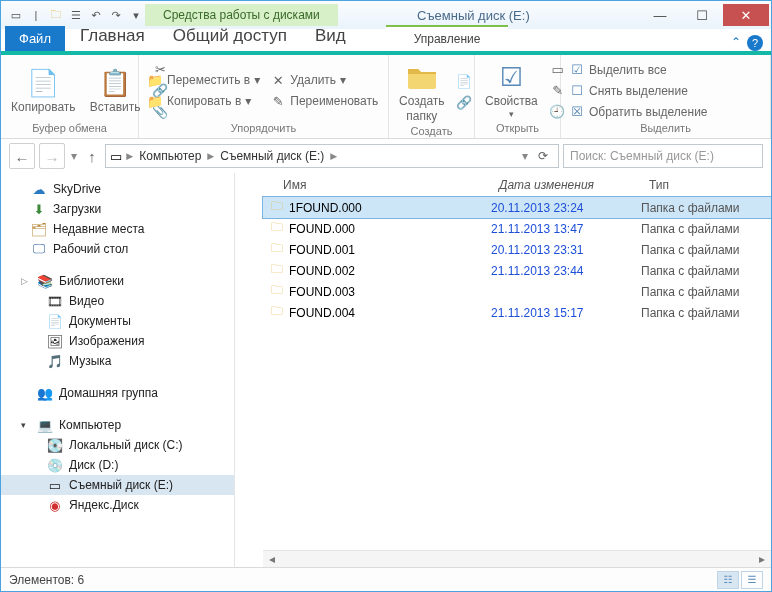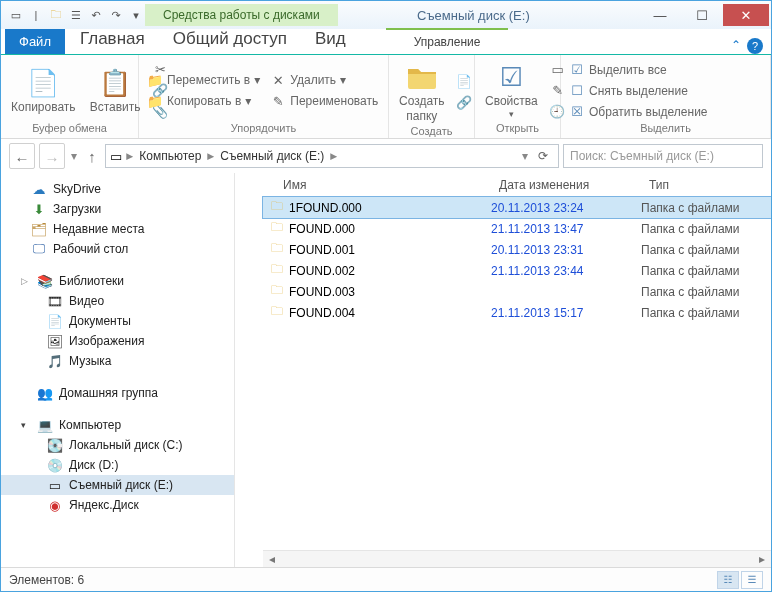--- a/index.html
+++ b/index.html
@@ -7,21 +7,21 @@
 
 .titlebar { height: 28px; background: linear-gradient(#fafcfe,#eaf3fb); display: flex; align-items: center; padding: 0 2px; }
 .titlebar .qat { display: flex; gap: 2px; align-items: center; padding-left: 4px; }
 .titlebar .qat span { width: 18px; height: 18px; display: flex; align-items: center; justify-content: center; font-size: 11px; color: #555; }
 .titlebar .ctx { background: #d8f0c8; color: #3a6a2a; padding: 4px 18px; font-size: 12px; }
 .titlebar .wtitle { flex: 1; text-align: center; color: #4a6a8a; font-size: 13px; padding-right: 30px; }
 .winbtns { display: flex; }
 .winbtns div { width: 42px; height: 22px; display: flex; align-items: center; justify-content: center; font-size: 13px; color: #444; }
 .winbtns .close { background: #c75050; color: #fff; width: 46px; }
 
-.tabrow { height: 26px; background: #fff; display: flex; align-items: flex-end; border-bottom: 1px solid #14b8a6; }
+.tabrow { height: 26px; background: #fff; display: flex; align-items: flex-end; border-bottom: 4px solid #14b8a6; }
 .tabrow .file { background: #1979ca; color: #fff; padding: 5px 14px; margin: 0 1px 0 4px; font-size: 13px; }
 .tabrow .tab { padding: 5px 14px; color: #444; font-size: 17px; }
 .tabrow .ctxtab { margin-left: 26px; background: #fff; color: #444; padding: 5px 28px; border-top: 2px solid #7fbf4d; }
 .tabrow .right { margin-left: auto; display: flex; gap: 6px; padding-right: 8px; color: #1979ca; }
 
 .ribbon { height: 84px; background: #fdfdfd; border-bottom: 1px solid #dadada; display: flex; }
 .rgroup { border-right: 1px solid #e5e5e5; display: flex; flex-direction: column; justify-content: space-between; padding: 4px 6px 2px; }
 .rgroup .ctrls { flex: 1; display: flex; align-items: center; gap: 6px; }
 .rgroup .glabel { text-align: center; color: #777; font-size: 11px; padding-bottom: 2px; }
 .bigbtn { display: flex; flex-direction: column; align-items: center; gap: 2px; color: #666; padding: 2px 4px; text-align: center; line-height: 1.1; }
@@ -45,21 +45,21 @@
 .nav .item { display: flex; align-items: center; gap: 6px; padding: 2px 8px 2px 30px; color: #222; white-space: nowrap; }
 .nav .item.l1 { padding-left: 46px; }
 .nav .item.sel { background: #d8e6f2; }
 .nav .ni { width: 16px; height: 16px; display: inline-flex; align-items: center; justify-content: center; font-size: 13px; }
 .nav .gap { height: 12px; }
 
 .list { flex: 1; display: flex; flex-direction: column; margin-left: 28px; }
 .lhead { height: 24px; border-bottom: 1px solid #e5e5e5; display: flex; align-items: center; color: #555; }
 .lhead div { padding: 0 8px; }
 .col-n { flex: 1; padding-left: 20px !important; }
-.col-d { width: 150px; }
+.col-d { width: 150px; font-style: italic; }
 .col-t { width: 130px; }
 .lrow { height: 21px; display: flex; align-items: center; padding-left: 8px; }
 .lrow.sel { background: #cde6f7; outline: 1px solid #7bb4e3; }
 .lrow .fi { width: 18px; color: #e3b84a; }
 .lrow .fn { flex: 1; }
 .lrow .fd { width: 150px; color: #1d4ed8; }
 .lrow .ft { width: 130px; color: #555; }
 .list .sb { height: 17px; border-top: 1px solid #e5e5e5; display: flex; align-items: center; background: #f5f5f5; }
 .list .sb .lar { padding: 0 6px; color: #777; }
 .list .sb .track { flex: 1; }

